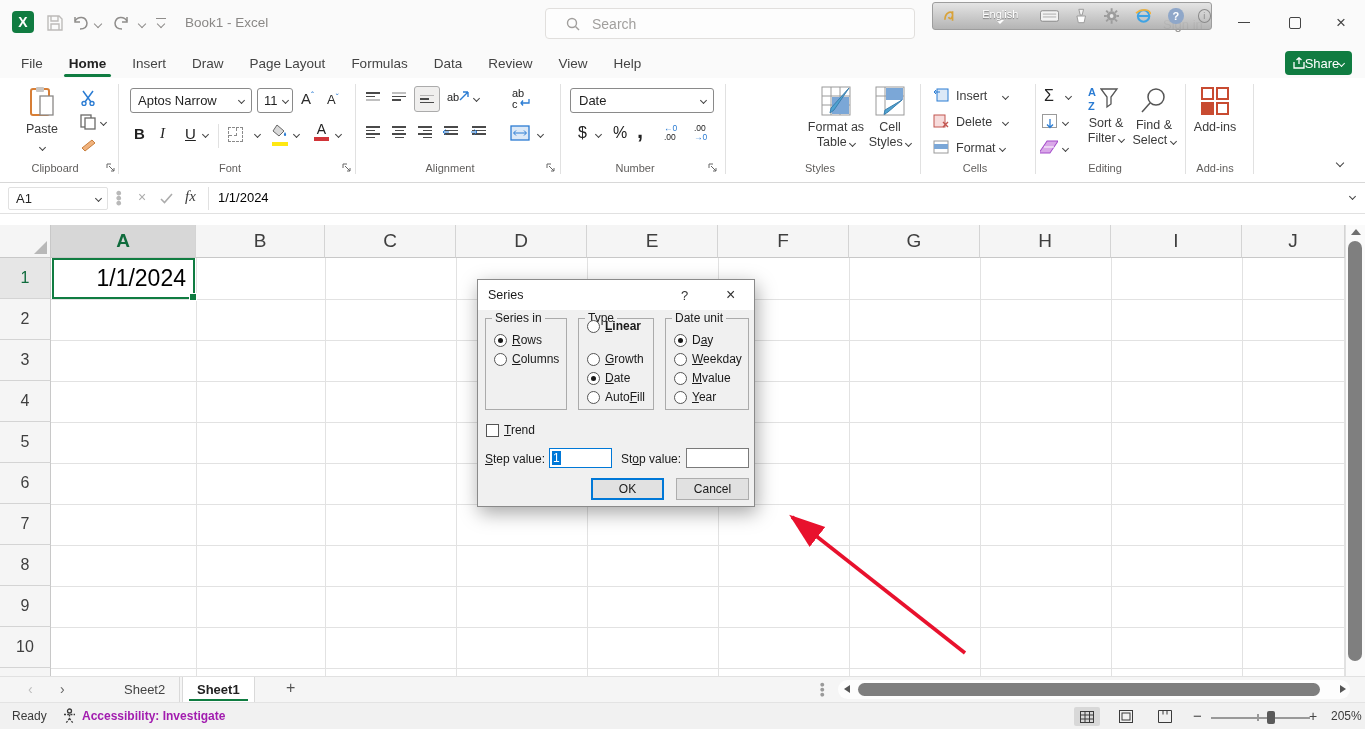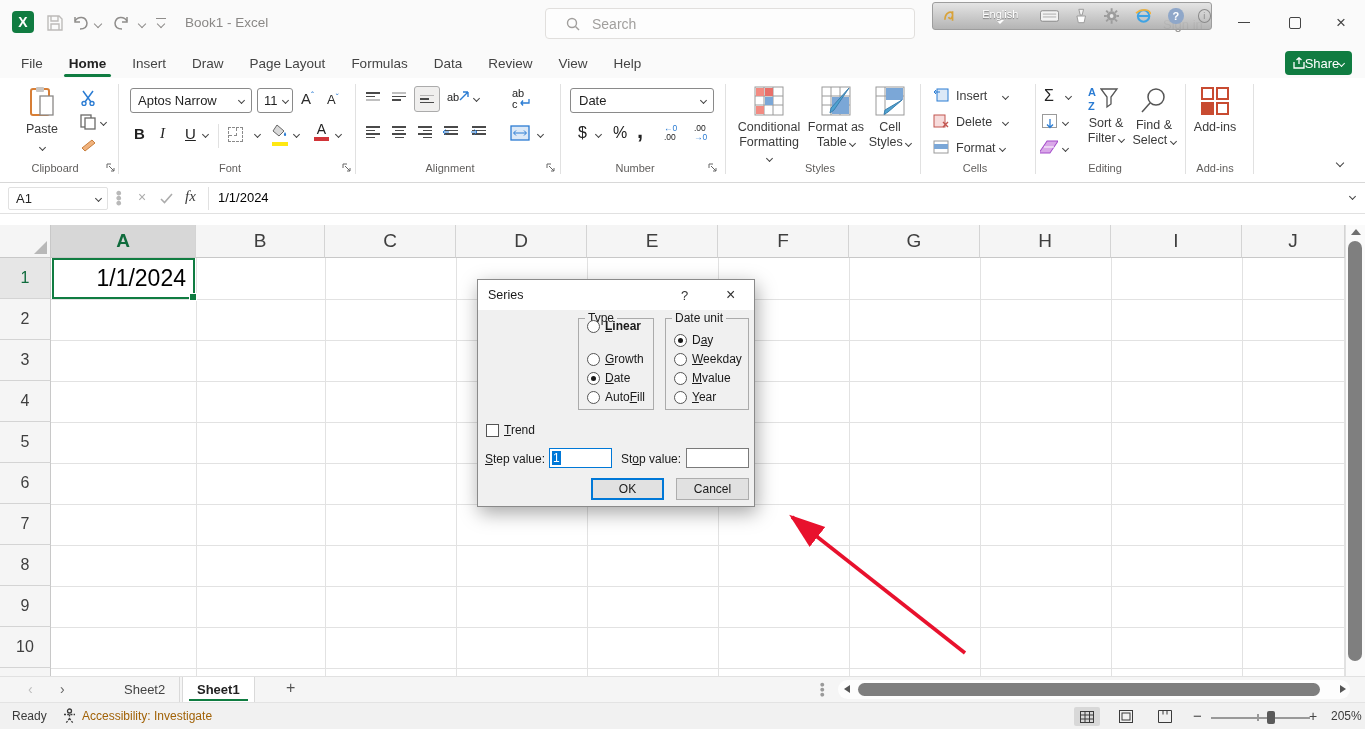--- a/index.html
+++ b/index.html
@@ -292,31 +292,20 @@
     <div class="abs" style="left:613px;top:46px;font-size:16px;color:#222;">%</div>
     <div class="abs" style="left:637px;top:40px;font-size:22px;font-weight:bold;color:#222;">,</div>
     <div class="abs" style="left:664px;top:46px;font-size:8.5px;line-height:9px;color:#222;"><span style="color:#2B7CD3;">←0</span><br><span>.00</span></div>
     <div class="abs" style="left:694px;top:46px;font-size:8.5px;line-height:9px;color:#222;"><span>.00</span><br><span style="color:#2B7CD3;">→0</span></div>
     <div class="abs glabel" style="left:595px;top:84px;width:80px;">Number</div>
     <svg class="abs" style="left:708px;top:85px;" width="9" height="9" viewBox="0 0 9 9">
         <path d="M1 1 h4 M1 1 v4" stroke="#666" fill="none"></path>
         <path d="M3 3 l5 5 M8 5 v3 h-3" stroke="#666" fill="none"></path>
       </svg>
 
-    <div class="abs" style="left:736px;top:8px;width:66px;height:74px;text-align:center;">
-      <svg width="30" height="30" viewBox="0 0 30 30">
-          <rect x="1" y="1" width="28" height="28" fill="#fff" stroke="#9a9a9a"></rect>
-          <path d="M1 10 h28 M1 19 h28 M10 1 v28 M19 1 v28" stroke="#9a9a9a"></path>
-          <rect x="2" y="2" width="8" height="8" fill="#F28B82"></rect>
-          <rect x="11" y="11" width="8" height="8" fill="#7BA7D7"></rect>
-          <rect x="2" y="20" width="8" height="8" fill="#F28B82"></rect>
-          <rect x="11" y="2" width="8" height="8" fill="#E8706A"></rect>
-        </svg>
-      <div class="lbl" style="line-height:15px;"><span>Conditional</span><br><span>Formatting</span> <span class="chv chv-s"></span></div>
-    </div>
     <div class="abs" style="left:806px;top:8px;width:60px;height:74px;text-align:center;">
       <svg width="30" height="30" viewBox="0 0 30 30">
           <rect x="1" y="1" width="28" height="28" fill="#fff" stroke="#9a9a9a"></rect>
           <path d="M1 10 h28 M1 19 h28 M10 1 v28 M19 1 v28" stroke="#9a9a9a"></path>
           <rect x="11" y="11" width="17" height="17" fill="#7BA7D7"></rect>
           <path d="M28 2 L13 24 l-4 3 1-5 z" fill="#4FA3D1" stroke="#3b7fae"></path>
         </svg>
       <div class="lbl" style="line-height:15px;"><span>Format as</span><br><span>Table</span> <span class="chv chv-s"></span></div>
     </div>
     <div class="abs" style="left:864px;top:8px;width:52px;height:74px;text-align:center;">
@@ -513,20 +502,31 @@
     <div style="position:absolute;left:2px;top:16px;width:14px;height:420px;background:#7F7F7F;border-radius:7px;"></div>
   </div>
 
   <div class="abs" style="left:477px;top:279px;width:278px;height:228px;background:#F0F0F0;border:1px solid #8A8A8A;box-sizing:border-box;box-shadow:2px 6px 18px rgba(0,0,0,0.35);z-index:5;">
     <div style="position:absolute;left:0;top:0;width:100%;height:30px;background:#fff;display:flex;align-items:center;">
       <span style="margin-left:10px;font-size:12.5px;color:#1a1a1a;">Series</span>
       <span style="position:absolute;left:203px;font-size:13px;color:#333;">?</span>
       <span style="position:absolute;left:248px;font-size:16px;color:#333;">×</span>
     </div>
 
+    <div class="fs" style="left:7px;top:38px;width:82px;height:92px;">
+      <span class="lg">Series in</span>
+      <div class="opt" style="top:14px;">
+          <span class="radio sel"></span>
+          <span class="mn"><span></span><u>R</u><span>ows</span></span>
+        </div>
+      <div class="opt" style="top:33px;">
+          <span class="radio"></span>
+          <span class="mn"><span></span><u>C</u><span>olumns</span></span>
+        </div>
+    </div>
 
     <div class="fs" style="left:100px;top:38px;width:76px;height:92px;">
       <span class="lg">Type</span>
       <div class="opt" style="top:0;font-weight:bold;">
           <span class="radio"></span>
           <span class="mn"><span></span><u>L</u><span>inear</span></span>
         </div>
       <div class="opt" style="top:33px;">
           <span class="radio"></span>
           <span class="mn"><span></span><u>G</u><span>rowth</span></span>
@@ -608,21 +608,21 @@
       <div style="position:absolute;right:4px;top:5px;width:0;height:0;border-top:4.5px solid transparent;border-bottom:4.5px solid transparent;border-left:6px solid #555;"></div>
     </div>
   </div>
 
   <div class="abs" style="left:0;top:702px;width:1365px;height:27px;background:#F1F1F1;border-top:1px solid #E3E3E3;box-sizing:border-box;">
     <span class="abs" style="left:12px;top:6px;font-size:12px;color:#3b3b3b;">Ready</span>
     <svg class="abs" style="left:62px;top:5px;" width="15" height="16" viewBox="0 0 15 16">
         <circle cx="7.5" cy="3" r="2" fill="none" stroke="#3b3b3b" stroke-width="1.3"></circle>
         <path d="M2 6.5 h11 M7.5 6.5 v4 M7.5 10.5 L4 15 M7.5 10.5 L11 15" fill="none" stroke="#3b3b3b" stroke-width="1.3" stroke-dasharray="2 1.2"></path>
       </svg>
-    <span class="abs" style="left:82px;top:6px;font-size:12px;font-weight:normal;color:#a16207;">Accessibility: Investigate</span>
+    <span class="abs" style="left:82px;top:6px;font-size:12px;font-weight:bold;color:#a21caf;">Accessibility: Investigate</span>
 
     <div class="abs" style="left:1074px;top:4px;width:26px;height:19px;background:#D8D8D8;border-radius:2px;display:flex;align-items:center;justify-content:center;">
       <svg width="14" height="12" viewBox="0 0 14 12">
           <rect x="0.5" y="0.5" width="13" height="11" fill="none" stroke="#3b3b3b"></rect>
           <path d="M0.5 4 h13 M0.5 8 h13 M5 0.5 v11 M9.5 0.5 v11" stroke="#3b3b3b"></path>
         </svg>
     </div>
     <svg class="abs" style="left:1119px;top:7px;" width="14" height="13" viewBox="0 0 14 13">
         <rect x="0.5" y="0.5" width="13" height="12" fill="none" stroke="#3b3b3b"></rect>
         <rect x="3" y="3" width="8" height="7" fill="none" stroke="#3b3b3b"></rect>

